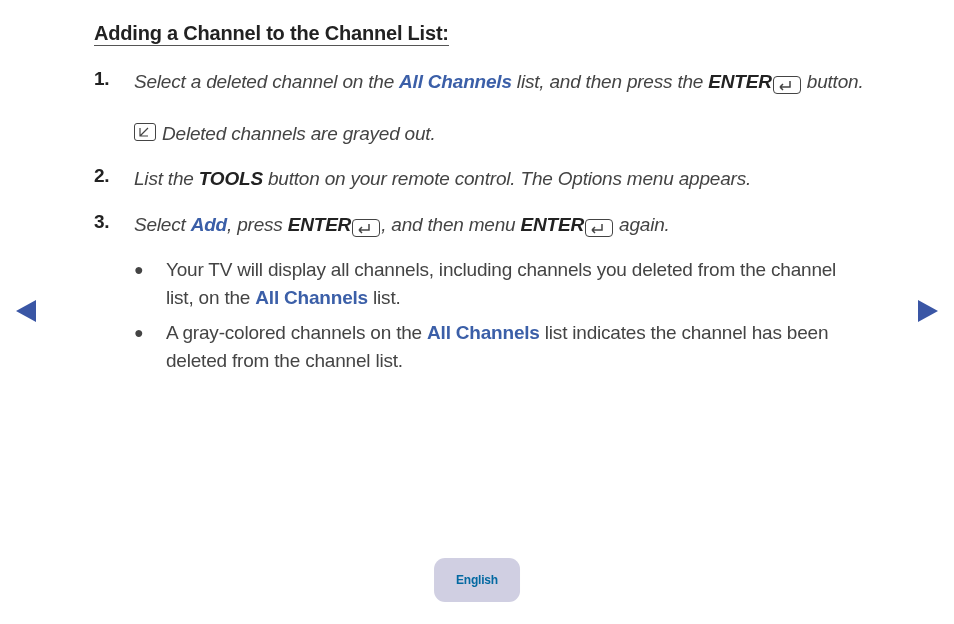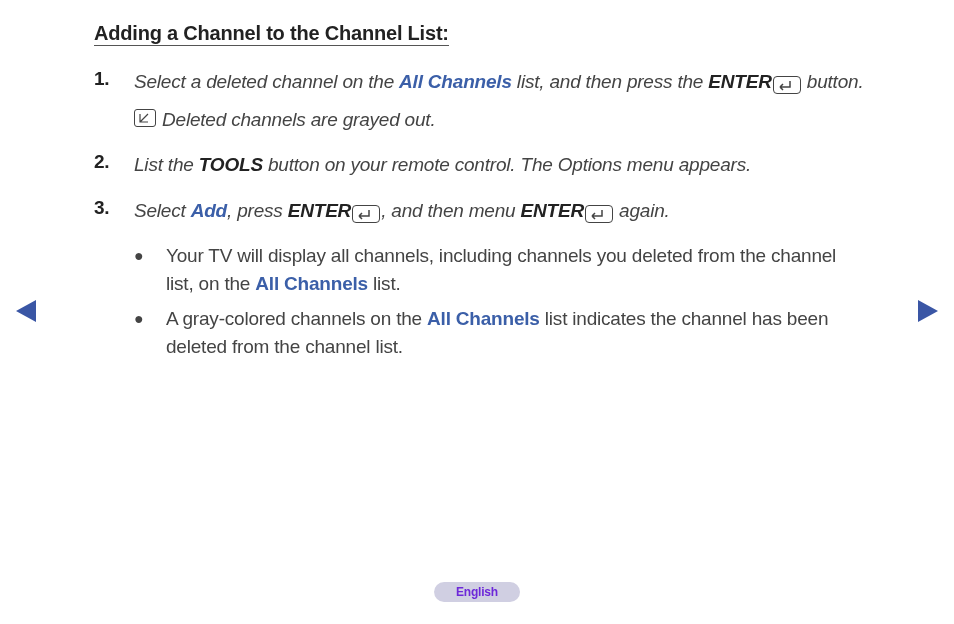--- a/index.html
+++ b/index.html
@@ -54,21 +54,21 @@
       height: 18px;
       border: 1.5px solid #444;
       border-radius: 4px;
       vertical-align: -3px;
       margin: 0 1px;
     }
     .enter-icon svg { width: 18px; height: 12px; }
     .sub-note {
       display: flex;
       align-items: flex-start;
-      margin-top: 10px;
+      margin-top: 24px;
       font-size: 19px;
       color: #444;
     }
     .sub-note .note-icon { margin-top: 3px; flex-shrink: 0; }
     .note-section { margin-top: 4px; margin-left: 0; }
     .note-header {
       display: flex;
       align-items: center;
       font-size: 19px;
       color: #444;
@@ -94,24 +94,24 @@
     }
     .nav-left { left: 16px; border-right: 20px solid #3a56a5; }
     .nav-right { right: 16px; border-left: 20px solid #3a56a5; }
     .lang-badge {
       position: absolute;
       bottom: 22px;
       left: 50%;
       transform: translateX(-50%);
       background: #d0cfe2;
       border-radius: 11px;
-      padding: 3px 22px;
+      padding: 15px 22px;
       font-size: 12px;
       font-weight: bold;
-      color: #6d28d9;
+      color: #0369a1;
     }
   </style>
 </head>
 <body>
 
 
 
 <div class="heading">Adding a Channel to the Channel List:</div>
 
 <ol>

